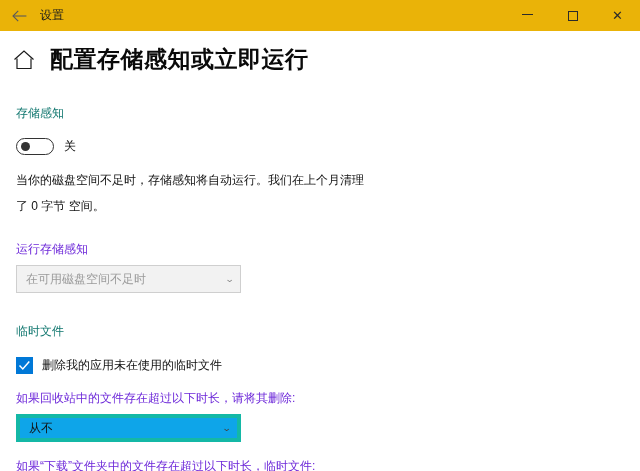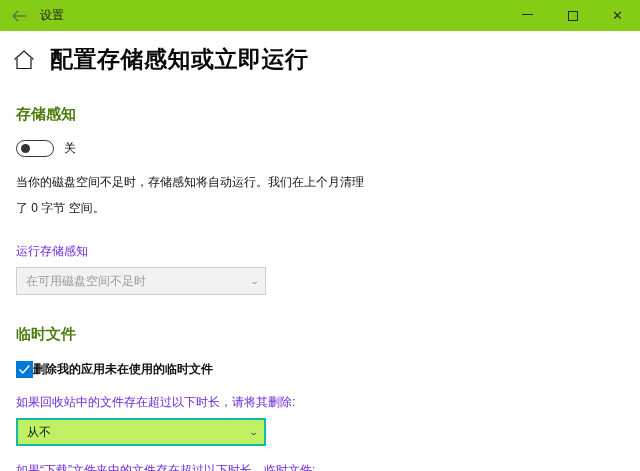--- a/index.html
+++ b/index.html
@@ -13,21 +13,21 @@
     font-family: "Liberation Sans", "DejaVu Sans", sans-serif;
     color: #000000;
     overflow: hidden;
   }
 
   
   .titlebar {
     height: 31px;
     display: flex;
     align-items: stretch;
-    background: #84cc16;
+    background: #eab308;
     border-bottom: 1px solid #ffffff;
   }
   .tb-left {
     display: flex;
     align-items: center;
     padding-left: 6px;
     gap: 6px;
     flex: 1;
   }
   .tb-back {
@@ -99,24 +99,24 @@
     font-weight: 600;
     letter-spacing: .5px;
     color: #0a0a0a;
   }
 
   .body-pad {
     padding: 0 16px 0 16px;
   }
 
   h2.section {
-    font-size: 15px;
-    font-weight: 700;
+    font-size: 12px;
+    font-weight: 400;
     margin: 30px 0 0 0;
-    color: #4d7c0f;
+    color: #0f766e;
   }
 
   
   .toggle-row {
     display: flex;
     align-items: center;
     gap: 10px;
     margin-top: 16px;
   }
   .toggle {
@@ -150,50 +150,50 @@
     color: #111111;
   }
 
   .field-label {
     font-size: 12px;
     margin: 22px 0 7px 0;
     color: #6d28d9;
   }
 
   .combo {
-    width: 250px;
+    width: 225px;
     height: 28px;
     border: 1px solid #cfcfcf;
     background: #f2f2f2;
     box-sizing: border-box;
     display: flex;
     align-items: center;
     padding: 0 6px 0 9px;
     font-size: 12px;
     color: #9a9a9a;
     justify-content: space-between;
   }
   .combo.enabled {
-    background: #bef264;
-    border: 2px solid #14b8a6;
+    background: #0ea5e9;
+    border: 4px solid #14b8a6;
     color: #111111;
   }
   .combo .chev {
     font-size: 9px;
     color: #8a8a8a;
     transform: scaleX(1.3);
   }
   .combo.enabled .chev { color: #444444; }
 
   
   .check-row {
     display: flex;
     align-items: center;
+    gap: 9px;
     margin-top: 17px;
-    font-weight: bold;
   }
   .checkbox {
     width: 17px;
     height: 17px;
     background: #0078d7;
     position: relative;
     flex: none;
   }
   .checkbox svg {
     position: absolute;

